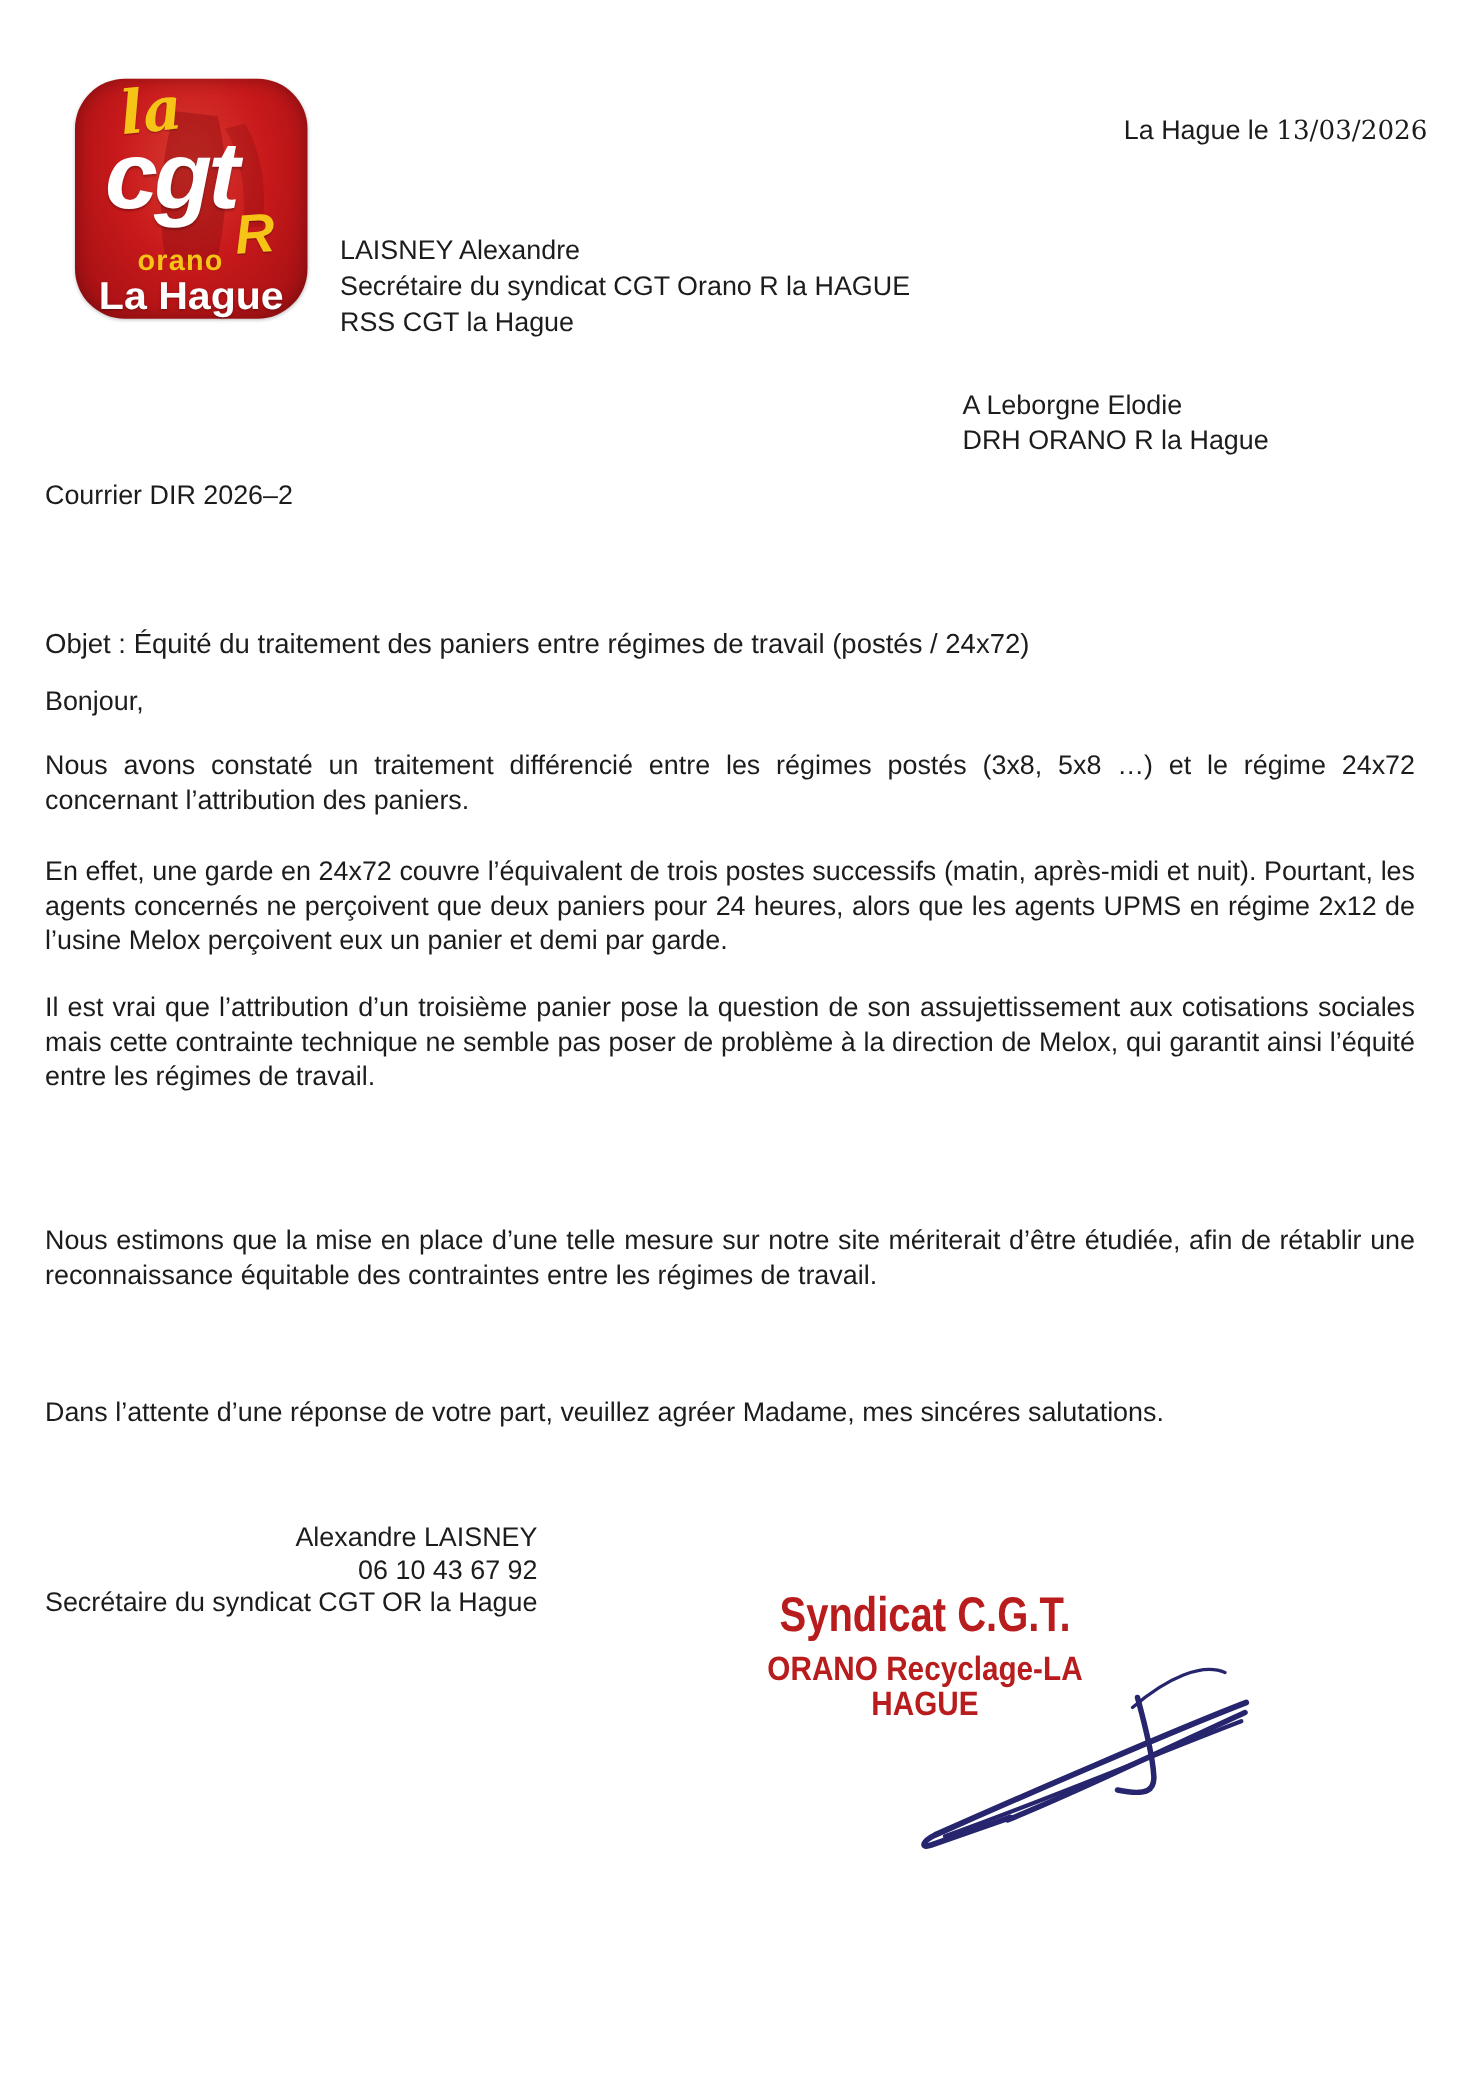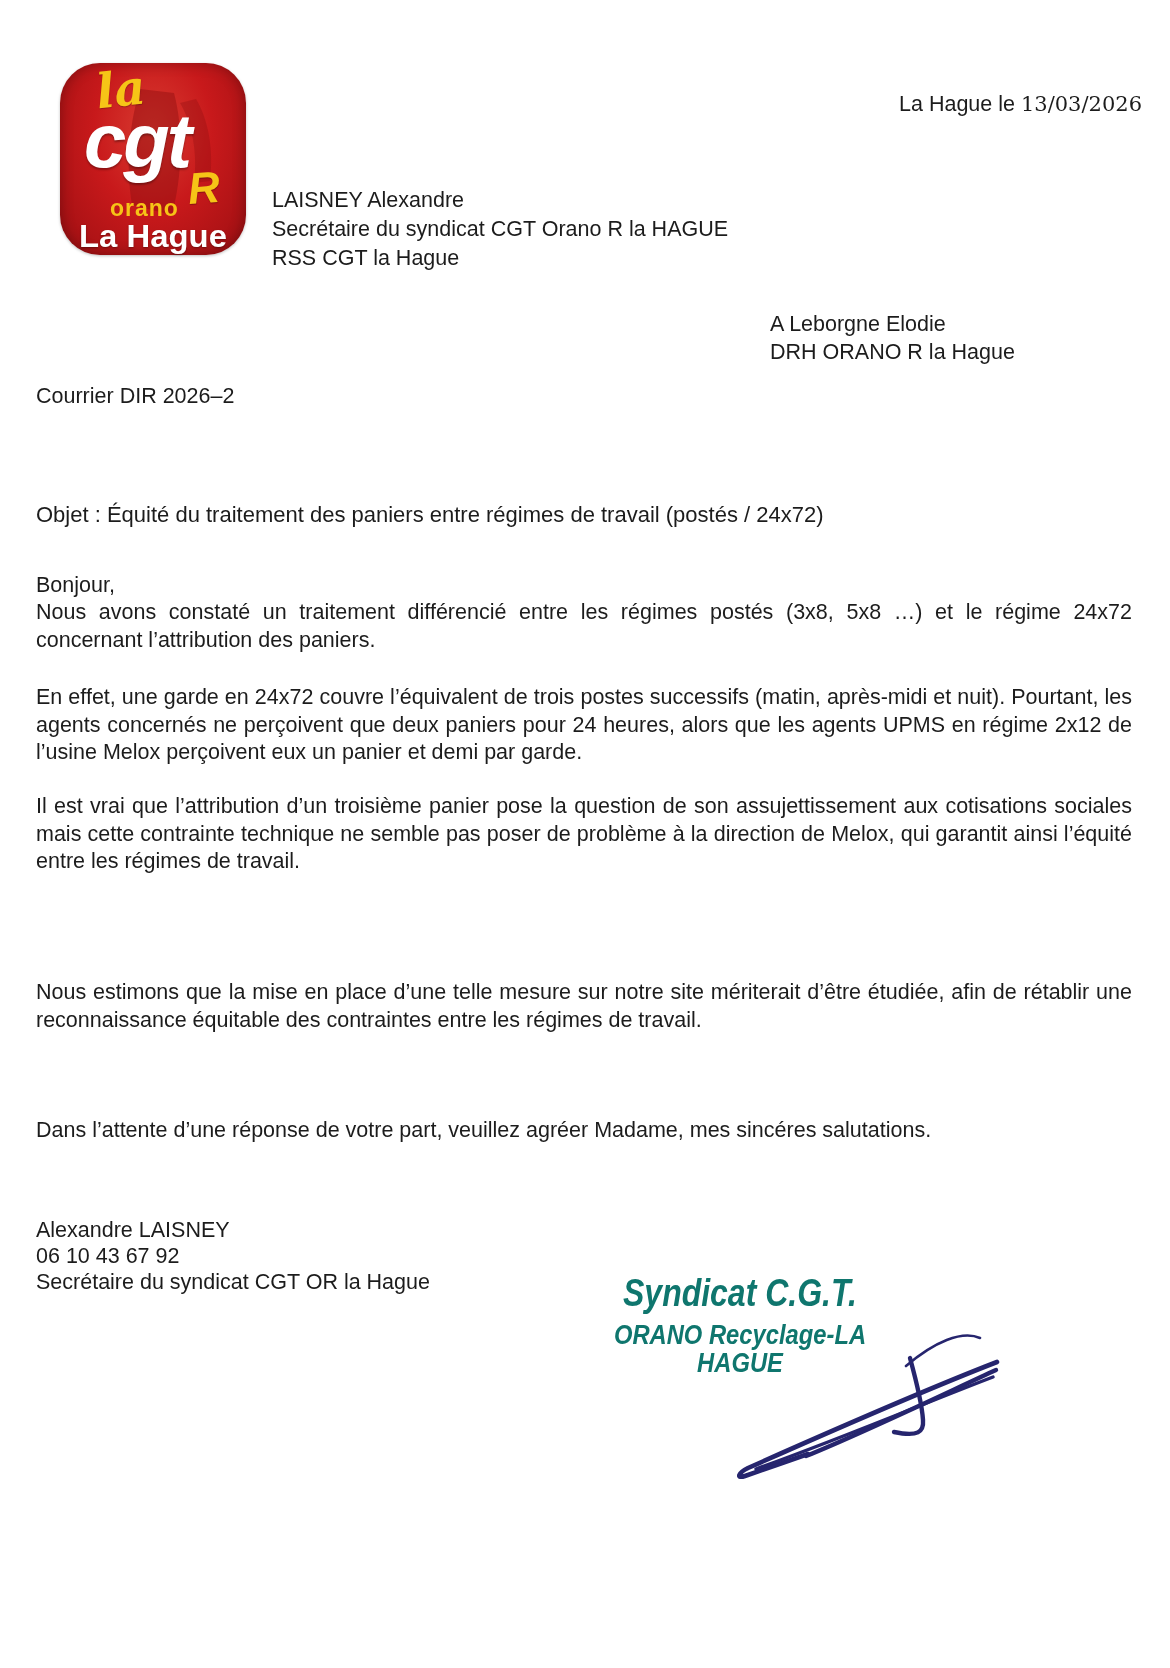--- a/index.html
+++ b/index.html
@@ -49,36 +49,36 @@
   .dateline{
     position:absolute;top:92px;right:28px;
     font-size:21.5px;
   }
   .dateline .serif{font-family:"DejaVu Serif", serif;font-size:21px;margin-top:48px;}
   .sender{position:absolute;left:272px;top:186px;font-size:21.5px;line-height:29px;}
   .recipient{position:absolute;left:770px;top:310px;font-size:21.5px;line-height:28px;}
   .reference{position:absolute;left:36px;top:384px;font-size:21.5px;}
   
   .subject{position:absolute;left:36px;top:502px;width:1100px;font-size:22px;}
-  .greeting{position:absolute;left:36px;top:549px;font-size:21.5px;margin-top:24px;}
+  .greeting{position:absolute;left:36px;top:549px;font-size:21.5px;}
   .para{
     position:absolute;left:36px;width:1096px;margin:0;
     font-size:21.5px;line-height:27.5px;text-align:justify;
   }
   .p1{top:599px;}
   .p2{top:684px;}
   .p3{top:793px;}
   .p4{top:899px;}
   .p5{top:979px;}
   .closing{position:absolute;left:36px;top:1118px;width:1100px;font-size:21.5px;}
-  .sig-block{position:absolute;left:36px;top:1217px;font-size:21.5px;line-height:26px;}
+  .sig-block{position:absolute;left:36px;top:1217px;font-size:21.5px;line-height:26px;text-align:right;}
   
   .stamp{
     position:absolute;left:575px;top:1272px;width:330px;
-    text-align:center;color:#0f766e;font-style:italic;
+    text-align:center;color:#b91c1c;
   }
   .stamp-l1{
     font-size:39px;font-weight:800;letter-spacing:0px;
     transform:scaleX(0.82);line-height:1.1;
   }
   .stamp-l2{
     font-size:27px;font-weight:800;margin-top:6px;
     transform:scaleX(0.88);line-height:1.05;
   }
   .signature{position:absolute;left:690px;top:1332px;width:330px;height:170px;}

